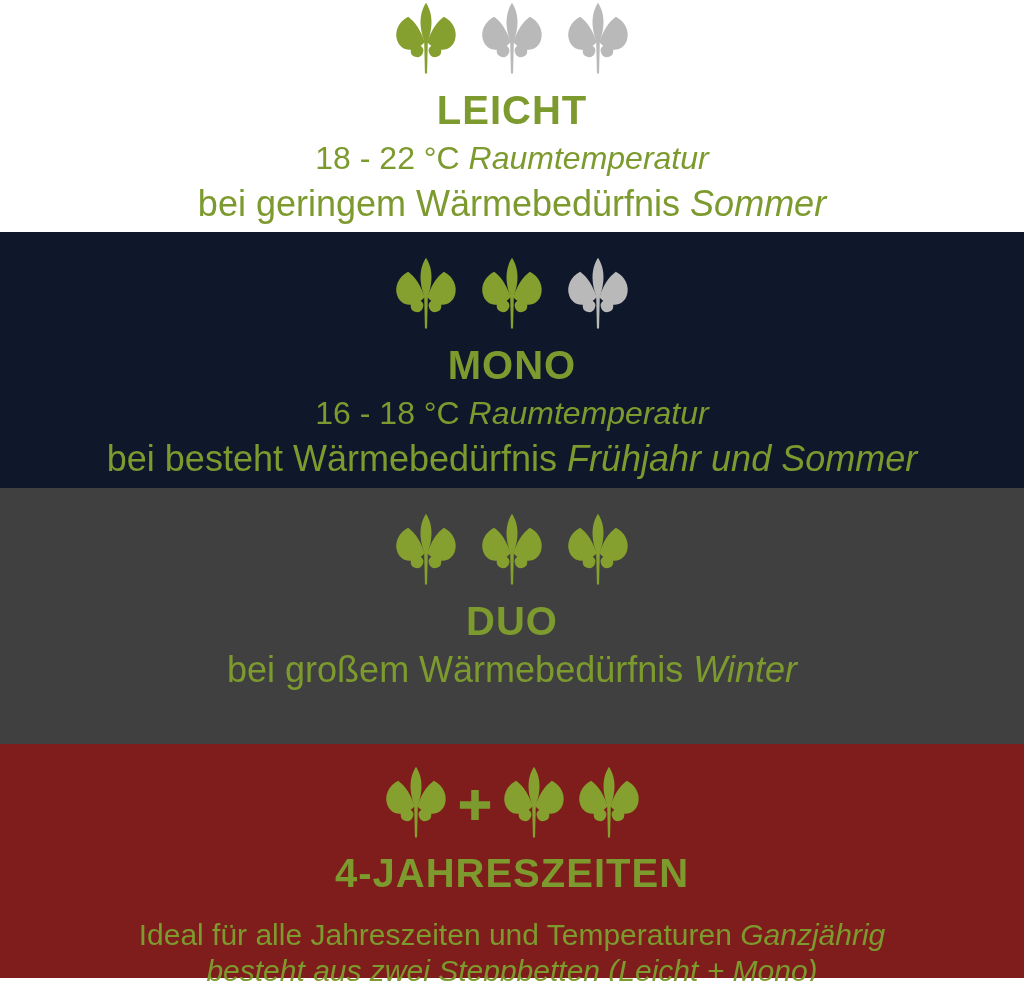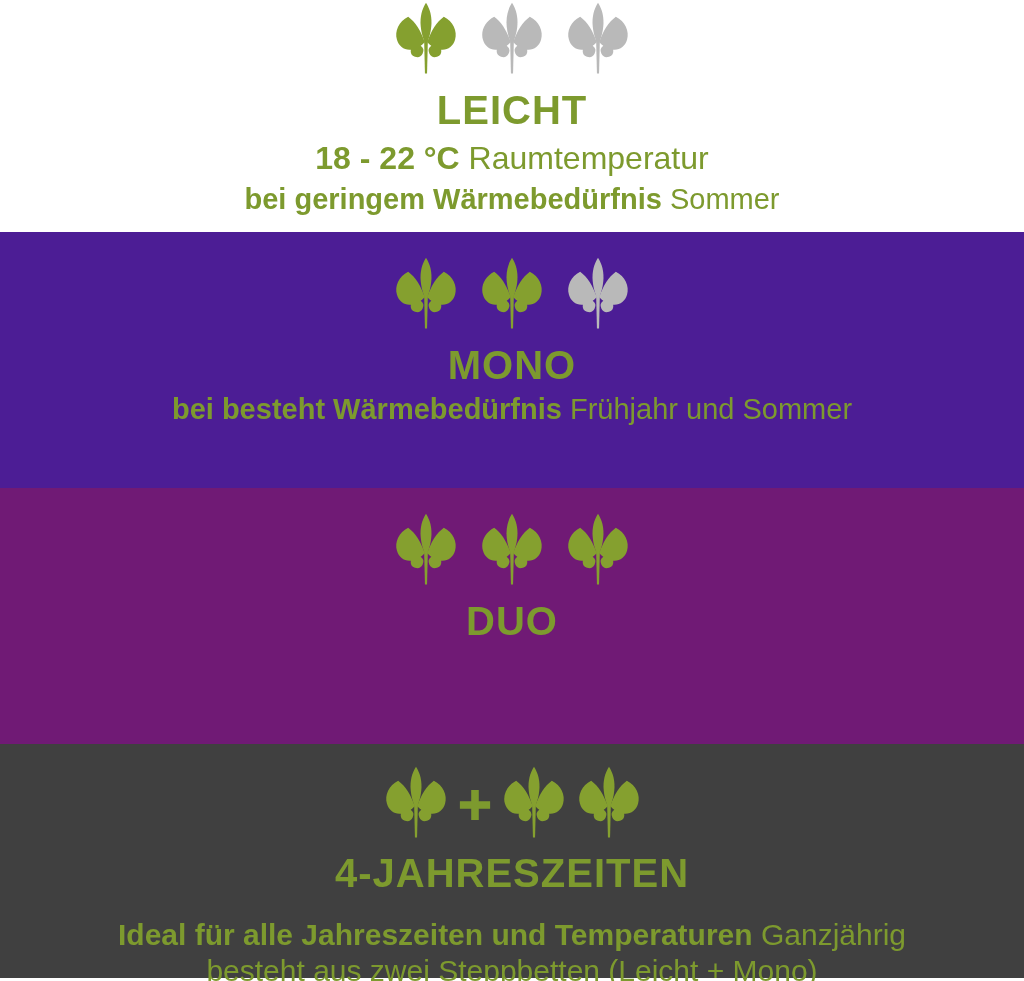--- a/index.html
+++ b/index.html
@@ -22,25 +22,25 @@
   }
   .leaf-row.tight{gap:9px;}
   .leaf{width:66px;height:73px;display:block;}
   .plus{width:34px;height:34px;align-self:center;margin-top:4px;}
   .title{
     margin:12px 0 0 0;
     font-size:40px;font-weight:700;line-height:1.1;
     letter-spacing:1px;
   }
   .line2{margin:8px 0 0 0;font-size:32px;line-height:1.15;}
-  .line3{margin:6px 0 0 0;font-size:29px;line-height:1.15;}
+  .line3{margin:6px 0 0 0;font-size:36px;line-height:1.15;}
   .band-jahreszeiten .line2{font-size:30px;margin-top:23px;}
   .band-jahreszeiten .line3{font-size:30px;margin-top:1px;}
-  .bold{font-weight:700;}
-  .light{font-weight:400;}
+  .bold{font-weight:400;}
+  .light{font-weight:400;font-style:italic;}
 </style>
 </head>
 <body>
 
 <div class="page">
 
   <section class="band band-leicht" style="background: rgb(255, 255, 255); color: rgb(125, 154, 46);">
     <div class="leaf-row">
         <svg class="leaf" viewBox="0 0 100 110" xmlns="http://www.w3.org/2000/svg">
           <g fill="#85a02f">
@@ -65,21 +65,21 @@
             <path d="M48 60 C42 43 34 30 23 22 C9 29 2 44 6 57 C9 67 17 73 27 72 A9.5 9.5 0 1 0 42 66 C45 64 47 62 48 60 Z"></path>
             <path d="M52 60 C58 43 66 30 77 22 C91 29 98 44 94 57 C91 67 83 73 73 72 A9.5 9.5 0 1 1 58 66 C55 64 53 62 52 60 Z"></path>
           </g>
         </svg>
       </div>
     <h2 class="title">LEICHT</h2>
     <p class="line2"><span class="bold">18 - 22 °C</span> <span class="light">Raumtemperatur</span></p>
     <p class="line3"><span class="bold">bei geringem Wärmebedürfnis</span> <span class="light">Sommer</span></p>
   </section>
 
-  <section class="band band-mono" style="background: #4c1d95; color: rgb(125, 154, 46);">
+  <section class="band band-mono" style="background: #0f172a; color: rgb(125, 154, 46);">
     <div class="leaf-row">
         <svg class="leaf" viewBox="0 0 100 110" xmlns="http://www.w3.org/2000/svg">
           <g fill="#85a02f">
             <path d="M50 1 C41 15 37 36 50 66 C63 36 59 15 50 1 Z"></path>
             <path d="M47.2 58 L52.8 58 L51.6 108 L48.4 108 Z"></path>
             <path d="M48 60 C42 43 34 30 23 22 C9 29 2 44 6 57 C9 67 17 73 27 72 A9.5 9.5 0 1 0 42 66 C45 64 47 62 48 60 Z"></path>
             <path d="M52 60 C58 43 66 30 77 22 C91 29 98 44 94 57 C91 67 83 73 73 72 A9.5 9.5 0 1 1 58 66 C55 64 53 62 52 60 Z"></path>
           </g>
         </svg>
         <svg class="leaf" viewBox="0 0 100 110" xmlns="http://www.w3.org/2000/svg">
@@ -93,24 +93,25 @@
         <svg class="leaf" viewBox="0 0 100 110" xmlns="http://www.w3.org/2000/svg">
           <g fill="#b9b9b9">
             <path d="M50 1 C41 15 37 36 50 66 C63 36 59 15 50 1 Z"></path>
             <path d="M47.2 58 L52.8 58 L51.6 108 L48.4 108 Z"></path>
             <path d="M48 60 C42 43 34 30 23 22 C9 29 2 44 6 57 C9 67 17 73 27 72 A9.5 9.5 0 1 0 42 66 C45 64 47 62 48 60 Z"></path>
             <path d="M52 60 C58 43 66 30 77 22 C91 29 98 44 94 57 C91 67 83 73 73 72 A9.5 9.5 0 1 1 58 66 C55 64 53 62 52 60 Z"></path>
           </g>
         </svg>
       </div>
     <h2 class="title">MONO</h2>
+    <p class="line2"><span class="bold">16 - 18 °C</span> <span class="light">Raumtemperatur</span></p>
     <p class="line3"><span class="bold">bei besteht Wärmebedürfnis</span> <span class="light">Frühjahr und Sommer</span></p>
   </section>
 
-  <section class="band band-duo" style="background: #701a75; color: rgb(125, 154, 46);">
+  <section class="band band-duo" style="background: #404040; color: rgb(125, 154, 46);">
     <div class="leaf-row">
         <svg class="leaf" viewBox="0 0 100 110" xmlns="http://www.w3.org/2000/svg">
           <g fill="#85a02f">
             <path d="M50 1 C41 15 37 36 50 66 C63 36 59 15 50 1 Z"></path>
             <path d="M47.2 58 L52.8 58 L51.6 108 L48.4 108 Z"></path>
             <path d="M48 60 C42 43 34 30 23 22 C9 29 2 44 6 57 C9 67 17 73 27 72 A9.5 9.5 0 1 0 42 66 C45 64 47 62 48 60 Z"></path>
             <path d="M52 60 C58 43 66 30 77 22 C91 29 98 44 94 57 C91 67 83 73 73 72 A9.5 9.5 0 1 1 58 66 C55 64 53 62 52 60 Z"></path>
           </g>
         </svg>
         <svg class="leaf" viewBox="0 0 100 110" xmlns="http://www.w3.org/2000/svg">
@@ -124,23 +125,24 @@
         <svg class="leaf" viewBox="0 0 100 110" xmlns="http://www.w3.org/2000/svg">
           <g fill="#85a02f">
             <path d="M50 1 C41 15 37 36 50 66 C63 36 59 15 50 1 Z"></path>
             <path d="M47.2 58 L52.8 58 L51.6 108 L48.4 108 Z"></path>
             <path d="M48 60 C42 43 34 30 23 22 C9 29 2 44 6 57 C9 67 17 73 27 72 A9.5 9.5 0 1 0 42 66 C45 64 47 62 48 60 Z"></path>
             <path d="M52 60 C58 43 66 30 77 22 C91 29 98 44 94 57 C91 67 83 73 73 72 A9.5 9.5 0 1 1 58 66 C55 64 53 62 52 60 Z"></path>
           </g>
         </svg>
       </div>
     <h2 class="title">DUO</h2>
+    <p class="line3"><span class="bold">bei großem Wärmebedürfnis</span> <span class="light">Winter</span></p>
   </section>
 
-  <section class="band band-jahreszeiten" style="background: #404040; color: rgb(125, 154, 46);">
+  <section class="band band-jahreszeiten" style="background: #7f1d1d; color: rgb(125, 154, 46);">
     <div class="leaf-row tight">
         <svg class="leaf" viewBox="0 0 100 110" xmlns="http://www.w3.org/2000/svg">
           <g fill="#85a02f">
             <path d="M50 1 C41 15 37 36 50 66 C63 36 59 15 50 1 Z"></path>
             <path d="M47.2 58 L52.8 58 L51.6 108 L48.4 108 Z"></path>
             <path d="M48 60 C42 43 34 30 23 22 C9 29 2 44 6 57 C9 67 17 73 27 72 A9.5 9.5 0 1 0 42 66 C45 64 47 62 48 60 Z"></path>
             <path d="M52 60 C58 43 66 30 77 22 C91 29 98 44 94 57 C91 67 83 73 73 72 A9.5 9.5 0 1 1 58 66 C55 64 53 62 52 60 Z"></path>
           </g>
         </svg>
         <svg class="plus" viewBox="0 0 36 36" xmlns="http://www.w3.org/2000/svg">

